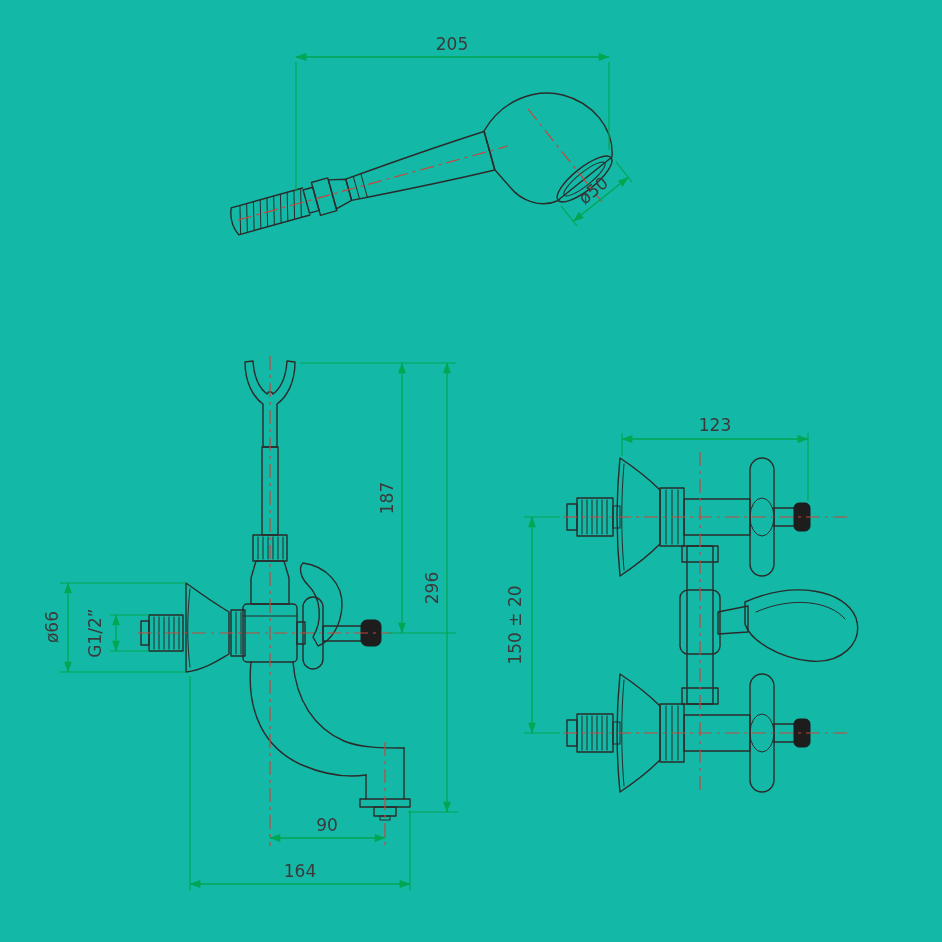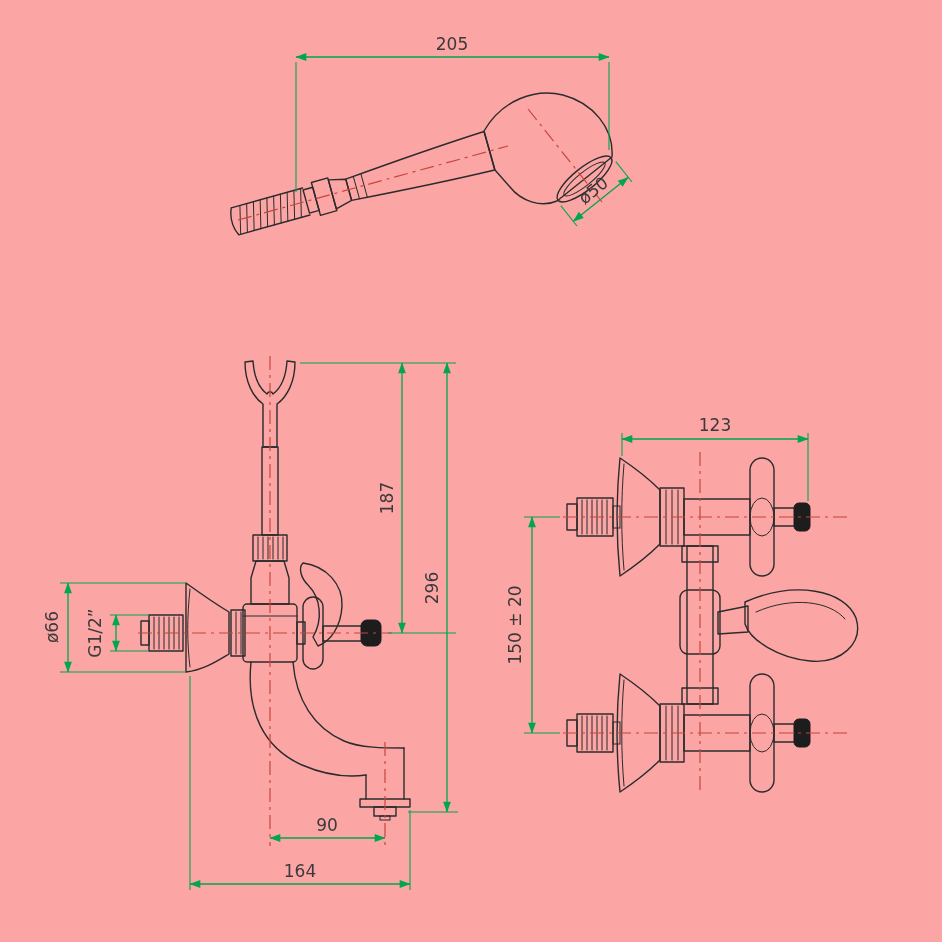--- a/index.html
+++ b/index.html
@@ -1,16 +1,16 @@
 <!DOCTYPE html>
 <html><head>
 <meta charset="utf-8">
 <style>
   html,body{margin:0;padding:0;background:#ffffff;}
-  .canvas{width:942px;height:942px;background:#fca5a5;position:relative;overflow:hidden;
+  .canvas{width:942px;height:942px;background:#14b8a6;position:relative;overflow:hidden;
           font-family:"DejaVu Sans","Liberation Sans",sans-serif;}
   svg{display:block;}
   .ol{stroke:#2b2b2b;stroke-width:1.4;fill:none;stroke-linejoin:round;stroke-linecap:round;}
   .olt{stroke:#2b2b2b;stroke-width:1;fill:none;stroke-linecap:round;}
   .fillD{fill:#1d1d1d;stroke:#1d1d1d;stroke-width:1;}
   .cl{stroke:#c8453c;stroke-width:1.2;fill:none;stroke-dasharray:14 5 3 5;}
   .dim{stroke:#00a651;stroke-width:1.3;fill:none;}
   .ext{stroke:#00a651;stroke-width:1.1;fill:none;}
   .dimtxt{fill:#3a3a3a;font-size:17px;font-family:"DejaVu Sans","Liberation Sans",sans-serif;}
 </style>

